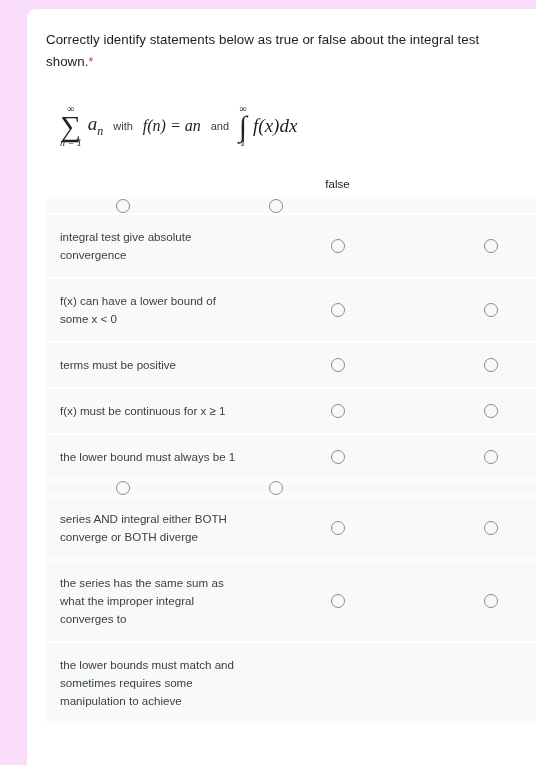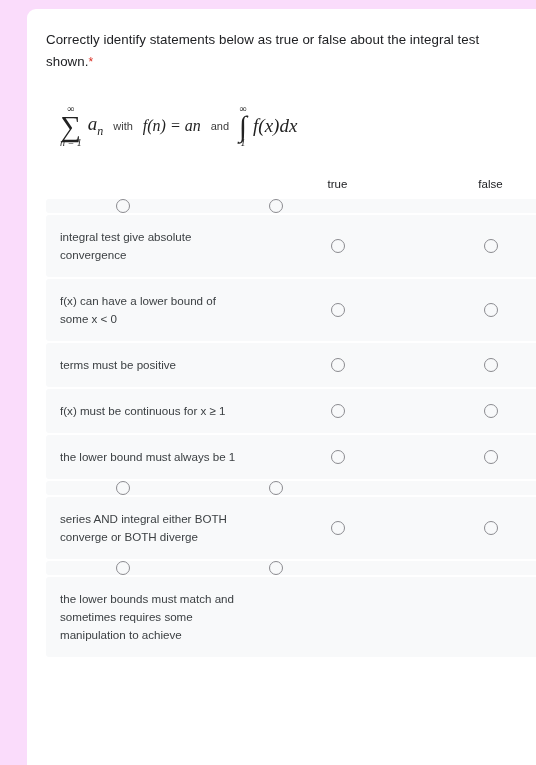--- a/index.html
+++ b/index.html
@@ -193,21 +193,20 @@
           <span class="op-int">∫</span>
           <span class="lim lim-bot">1</span>
         </span>
         <span class="intexpr">f(x)dx</span>
       </div>
     </div>
 
     <div class="grid">
       <div class="grid-head">
         <div class="head-spacer"></div>
-        <div class="head-col">true</div>
         <div class="head-col">false</div>
       </div>
       <div id="grid-body">
           <div class="grid-row">
             <div class="row-opt">
               <div class="radio"></div>
             </div>
             <div class="row-opt">
               <div class="radio"></div>
             </div>
@@ -268,20 +267,21 @@
           <div class="grid-row alt">
             <div class="row-label">series AND integral either BOTH converge or BOTH diverge</div>
             <div class="row-opt">
               <div class="radio"></div>
             </div>
             <div class="row-opt">
               <div class="radio"></div>
             </div>
           </div>
           <div class="grid-row">
+            <div class="row-label">the series has the same sum as what the improper integral converges to</div>
             <div class="row-opt">
               <div class="radio"></div>
             </div>
             <div class="row-opt">
               <div class="radio"></div>
             </div>
           </div>
           <div class="grid-row alt">
             <div class="row-label">the lower bounds must match and sometimes requires some manipulation to achieve</div>
           </div>

